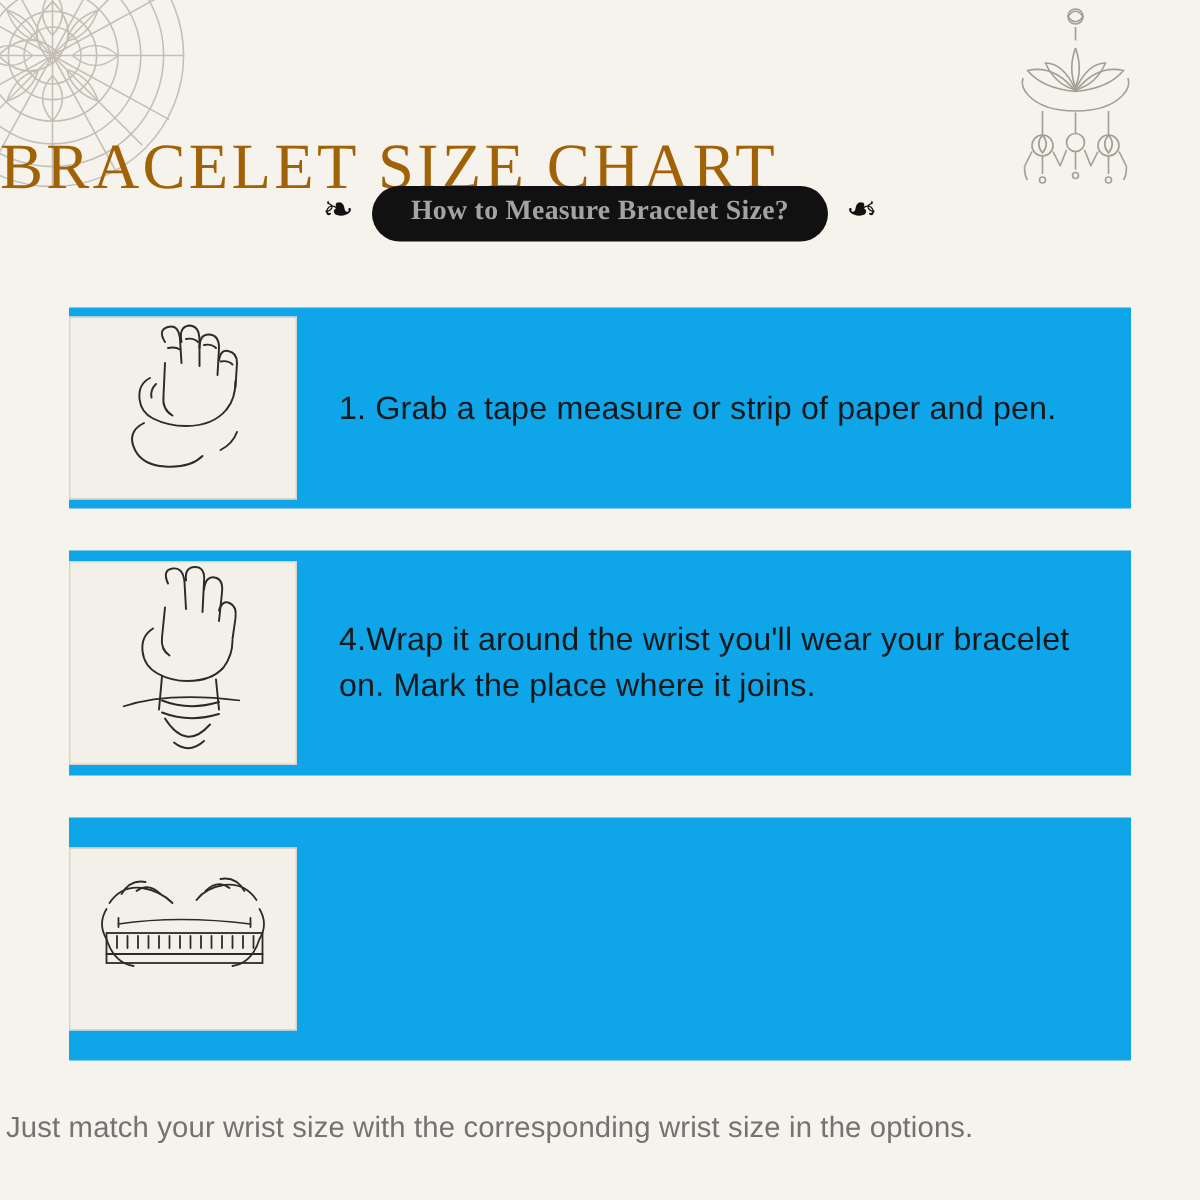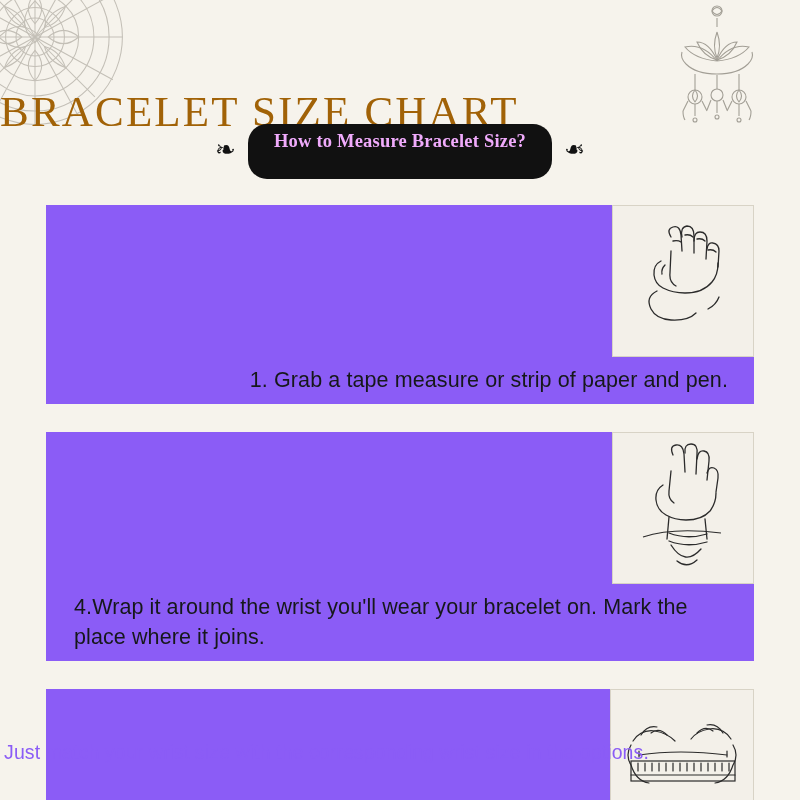--- a/index.html
+++ b/index.html
@@ -65,45 +65,44 @@
     font-family: "Liberation Serif", serif;
     font-size: 25px;
     color: #111;
     line-height: 1;
     transform: translateY(-2px);
   }
   .flourish.right { transform: translateY(-2px) scaleX(-1); }
 
   .pill {
     background: #111;
-    color: #f0abfc;
+    color: #a3a3a3;
     border-radius: 19px;
-    padding: 7px 26px 27px 26px;
+    padding: 7px 26px 9px 26px;
     font-family: "Liberation Serif", serif;
     font-weight: bold;
     font-size: 18.5px;
     letter-spacing: 0.2px;
     white-space: nowrap;
   }
 
   
   .steps {
     position: absolute;
     top: 205px;
     left: 0;
     width: 800px;
   }
 
   .step {
     display: flex;
-    align-items: flex-end;
-    background: #8b5cf6;
+    align-items: center;
+    background: #0ea5e9;
     margin: 0 46px 28px 46px;
     min-height: 134px;
-    flex-direction: column;
   }
   .step:nth-child(2) { min-height: 150px; }
   .step:nth-child(3) { min-height: 162px; }
 
   .step-thumb {
     flex: 0 0 152px;
     background: #f3f0e9;
     border: 1px solid #d8d3c6;
     box-sizing: border-box;
     display: flex;
@@ -122,21 +121,21 @@
     letter-spacing: 0.1px;
   }
 
   .footer {
     position: absolute;
     bottom: 36px;
     left: 0;
     width: 653px;
     text-align: center;
     font-size: 19.5px;
-    color: #8b5cf6;
+    color: #737373;
     letter-spacing: 0.1px;
   }
 </style>
 </head>
 <body>
 
 <svg class="mandala" viewBox="0 0 200 200">
   <g stroke="#9a958b" fill="none" stroke-width="1.1">
     <circle cx="100" cy="100" r="20"></circle>
     <circle cx="100" cy="100" r="31"></circle>

